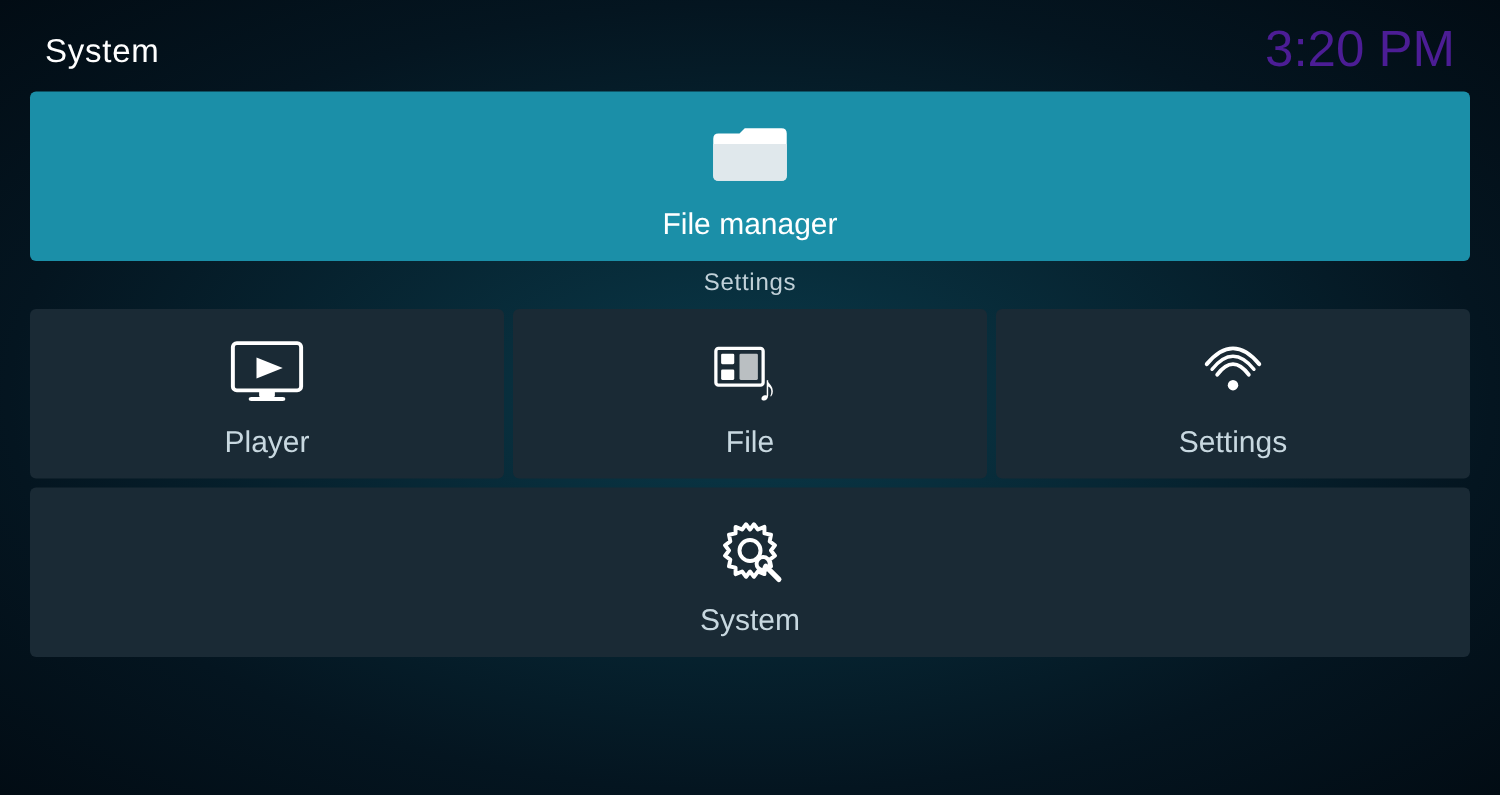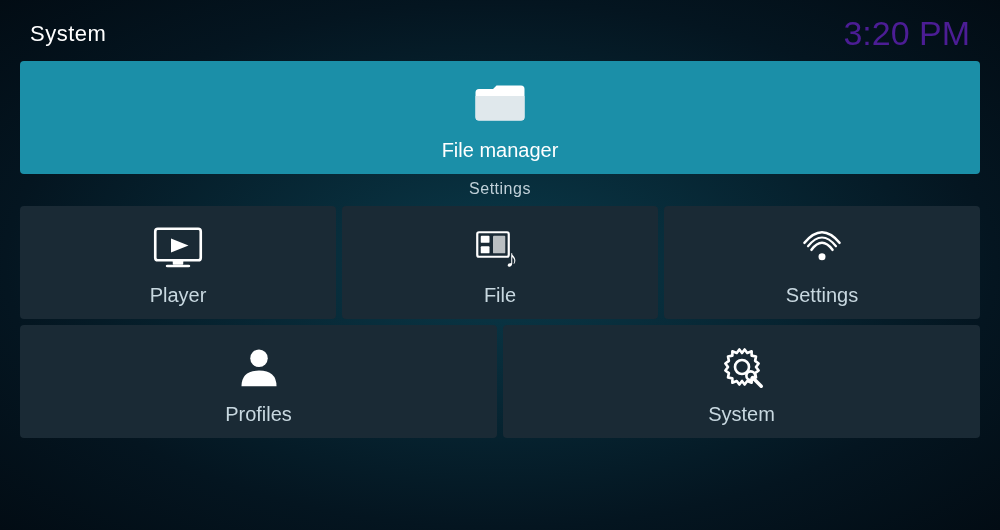--- a/index.html
+++ b/index.html
@@ -184,30 +184,20 @@
       </div>
       <span class="tile-label">Settings</span>
     </div>
 
   </div>
 
   <div class="settings-grid">
 
 
 
-    <div class="tile">
-      <div class="tile-icon">
-        <svg viewBox="0 0 64 52" xmlns="http://www.w3.org/2000/svg">
-
-          <circle cx="32" cy="16" r="10" fill="white"></circle>
-          <path d="M12 48 Q12 30 32 30 Q52 30 52 48 Z" fill="white"></path>
-        </svg>
-      </div>
-      <span class="tile-label">Profiles</span>
-    </div>
 
     <div class="tile">
       <div class="tile-icon">
         <svg viewBox="0 0 64 52" xmlns="http://www.w3.org/2000/svg">
 
           <path d="M32 10 L35 6 L38 10 L43 8 L43 13 L48 14 L47 19 L51 22 L48 26 L51 30 L47 33 L48 38 L43 39 L43 44 L38 42 L35 46 L32 42 L29 46 L26 42 L21 44 L21 39 L16 38 L17 33 L13 30 L16 26 L13 22 L17 19 L16 14 L21 13 L21 8 L26 10 L29 6 Z" fill="none" stroke="white" stroke-width="3" stroke-linejoin="round"></path>
           <circle cx="32" cy="26" r="8" fill="none" stroke="white" stroke-width="3"></circle>
           <circle cx="32" cy="26" r="4" fill="#1a2a35"></circle>
 
           <line x1="44" y1="38" x2="54" y2="48" stroke="white" stroke-width="4" stroke-linecap="round"></line>

